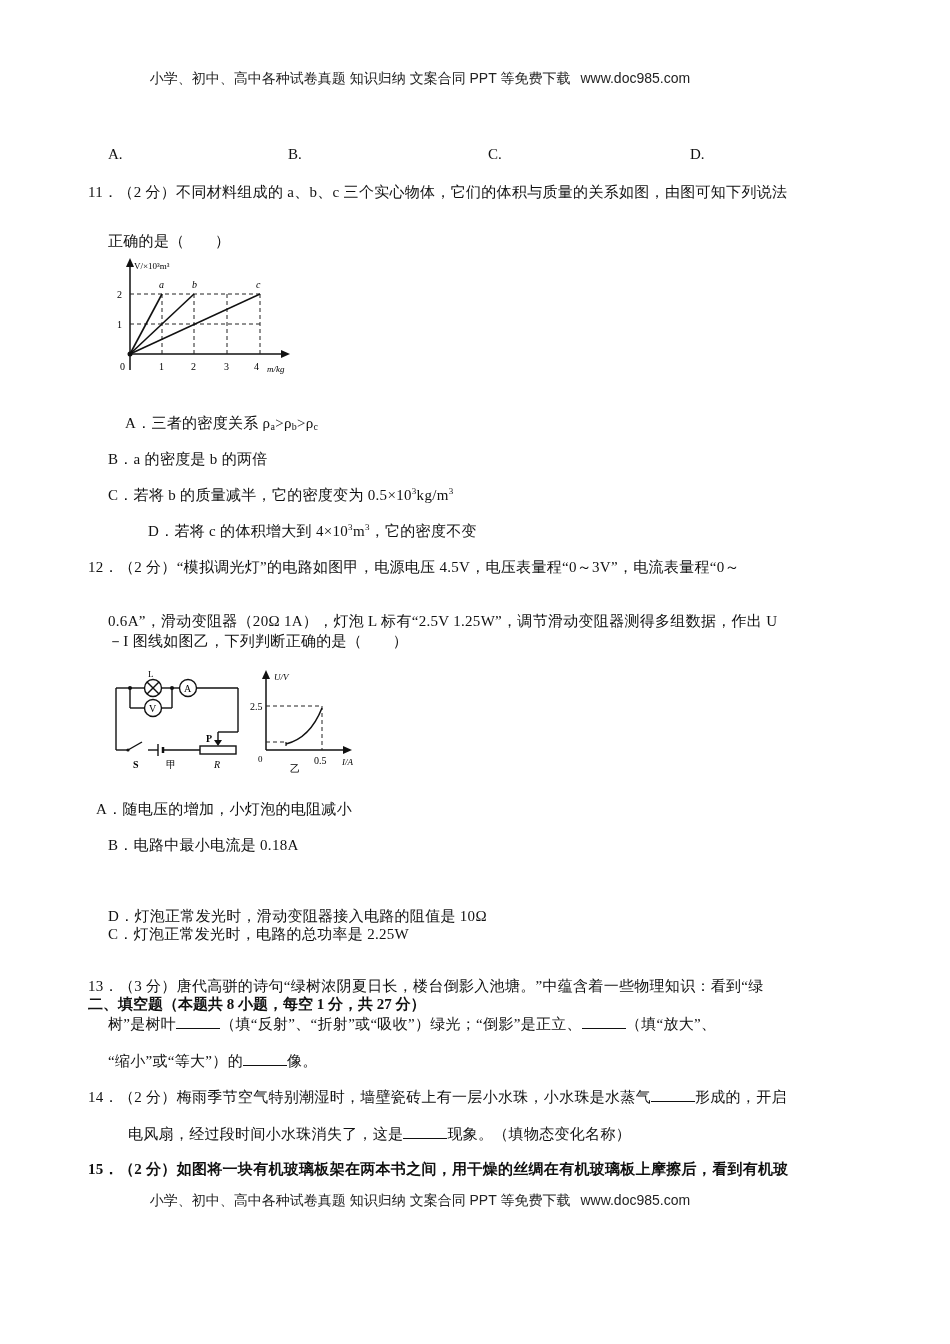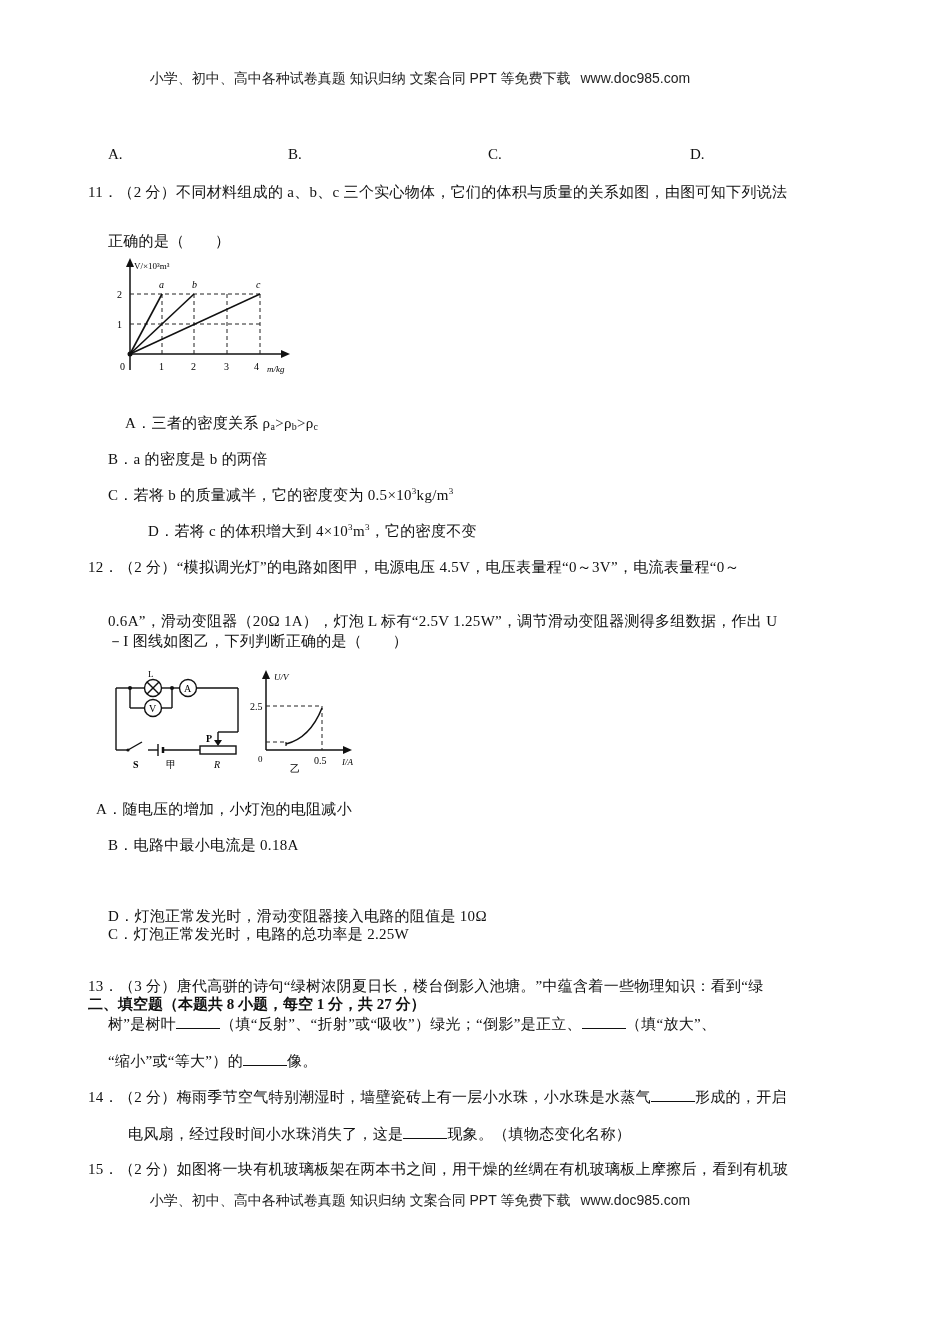--- a/index.html
+++ b/index.html
@@ -172,19 +172,19 @@
   <span>“缩小”或“等大”）的</span><span class="blank"></span><span>像。</span>
 </div>
 
 <div class="line" style="left:88px; top:1087px;">
   <span>14．</span><span>（2 分）梅雨季节空气特别潮湿时，墙壁瓷砖上有一层小水珠，小水珠是水蒸气</span><span class="blank"></span><span>形成的，开启</span>
 </div>
 <div class="line" style="left:108px; top:1124px;margin-left:20px;">
   <span>电风扇，经过段时间小水珠消失了，这是</span><span class="blank"></span><span>现象。（填物态变化名称）</span>
 </div>
 
-<div class="line" style="left:88px; top:1160px;">
+<div class="line" style="left:88px; top:1160px;font-weight:bold;">
   <span>15．</span><span>（2 分）如图将一块有机玻璃板架在两本书之间，用干燥的丝绸在有机玻璃板上摩擦后，看到有机玻</span>
 </div>
 
 <div class="banner" style="top:1192px;">
   <span>小学、初中、高中各种试卷真题 知识归纳 文案合同 PPT 等免费下载</span><span class="url">www.doc985.com</span>
 </div>
 
 </body></html>

